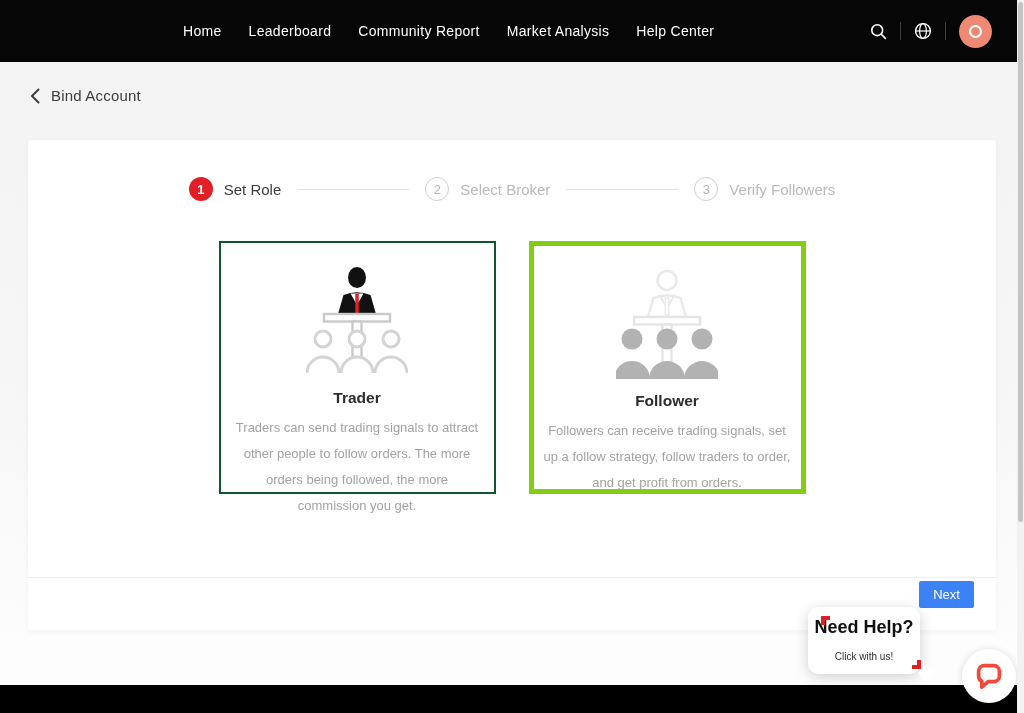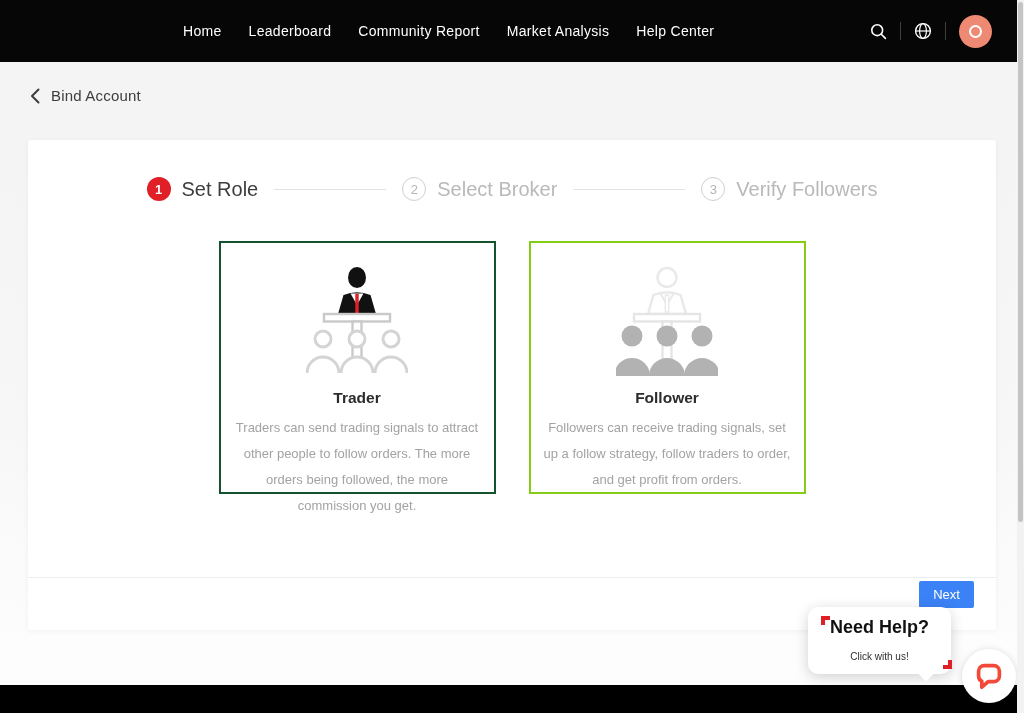--- a/index.html
+++ b/index.html
@@ -26,39 +26,39 @@
 
   
   .panel { position:absolute; left:28px; top:140px; width:968px; height:490px; background:#ffffff; border-radius:3px; box-shadow:0 1px 6px rgba(0,0,0,.05); }
 
   
   .stepper { padding-top:37px; display:flex; justify-content:center; align-items:center; }
   .step { display:flex; align-items:center; gap:11px; }
   .step-circle { width:24px; height:24px; border-radius:50%; display:flex; align-items:center; justify-content:center; font-size:13px; }
   .step-circle.active { background:#e01f26; color:#ffffff; font-weight:600; }
   .step-circle.upcoming { border:1px solid #d0d0d0; color:#b5b5b5; background:#fff; }
-  .step-label { font-size:20px; }
+  .step-label { font-size:15px; }
   .step-label.active { color:#3d3d3d; }
   .step-label.upcoming { color:#b9b9b9; }
   .connector { width:112px; height:1px; background:#e3e3e3; margin:0 16px; }
 
   
   .cards-row { margin-top:40px; display:flex; justify-content:center; gap:33px; }
-  .role-card { width:277px; height:253px; background:#fff; border:2px solid #84cc16; text-align:center; padding-top:21px; cursor:pointer; }
+  .role-card { width:277px; height:253px; background:#fff; border:5px solid #84cc16; text-align:center; padding-top:21px; cursor:pointer; }
   .role-card.selected { border:2px solid #14532d; }
   .role-icon { height:112px; display:flex; justify-content:center; }
   .role-title { margin-top:13px; font-size:15.5px; font-weight:700; color:#2c2c2c; }
   .role-desc { margin:8px auto 0; width:252px; font-size:13px; color:#a3a3a3; line-height:26px; }
 
   
   .panel-divider { position:absolute; left:0; top:437px; width:100%; height:1px; background:#ededed; }
   .next-btn { position:absolute; top:441px; right:22px; width:55px; height:27px; background:#3b82f6; color:#ffffff; font-size:13px; font-family:"Liberation Sans",sans-serif; border:none; border-radius:2px; cursor:pointer; }
 
   
-  .help-tooltip { position:absolute; left:808px; top:607px; width:143px; background:#ffffff; border-radius:10px; box-shadow:0 3px 14px rgba(0,0,0,.18); text-align:center; padding:10px 0 12px; z-index:20; cursor:pointer; }
+  .help-tooltip { position:absolute; left:808px; top:607px; width:112px; background:#ffffff; border-radius:10px; box-shadow:0 3px 14px rgba(0,0,0,.18); text-align:center; padding:10px 0 12px; z-index:20; cursor:pointer; }
   .tooltip-title { font-size:18px; font-weight:700; color:#111111; }
   .tooltip-sub { font-size:10px; color:#2e2e2e; margin-top:13px; }
   .corner-tl { position:absolute; left:13px; top:9px; width:9px; height:9px; border-left:4px solid #e01f26; border-top:4px solid #e01f26; }
   .corner-br { position:absolute; right:-1px; bottom:5px; width:9px; height:9px; border-right:4px solid #e01f26; border-bottom:4px solid #e01f26; }
   .tooltip-tail { position:absolute; bottom:-5px; left:112px; width:12px; height:12px; background:#ffffff; transform:rotate(45deg); }
 
   
   .chat-btn { position:absolute; left:962px; top:649px; width:54px; height:54px; border-radius:50%; background:#ffffff; box-shadow:0 1px 7px rgba(0,0,0,.16); display:flex; align-items:center; justify-content:center; z-index:30; cursor:pointer; }
 
   

